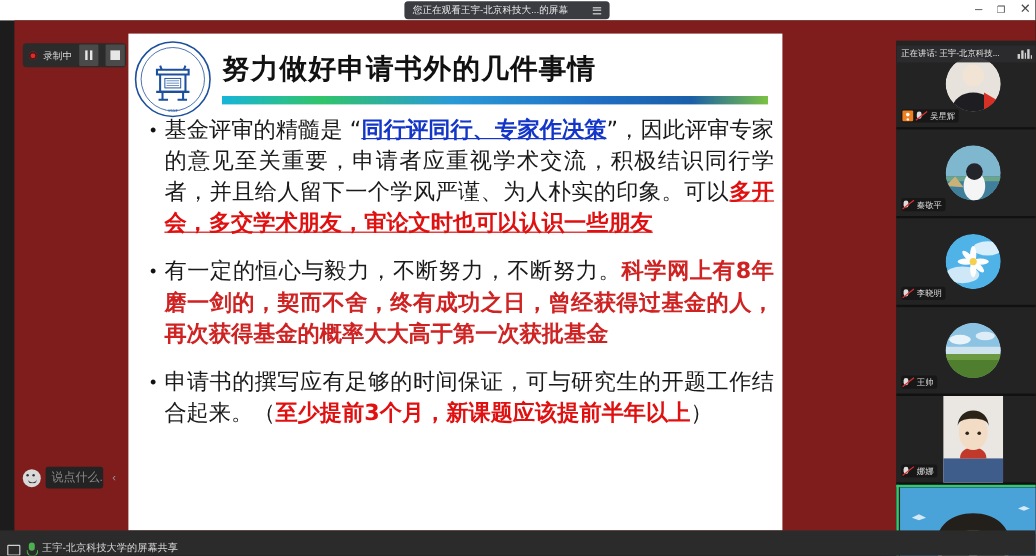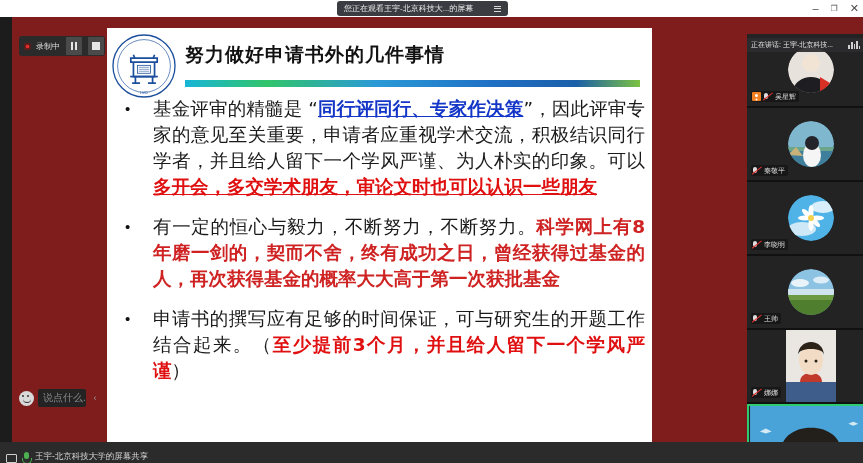--- a/index.html
+++ b/index.html
@@ -28,34 +28,34 @@
 
   
   .stage { position:absolute; left:12px; top:17px; width:863px; height:428px;
            background:#7f1d1d; }
 
   
   .slide { position:absolute; left:95px; top:11px; width:545px; height:414px;
            background:#ffffff; overflow:hidden; }
   .slide-logo { position:absolute; left:4px; top:5px; width:66px; height:66px; }
   .slide-title { position:absolute; left:78px; top:14px; width:452px;
-                 color:#111; font-size:19px; font-weight:700;
+                 color:#111; font-size:23px; font-weight:700;
                  letter-spacing:1px; white-space:nowrap;
                  font-family:"DejaVu Sans",sans-serif; }
   .title-rule { position:absolute; left:78px; top:52px; width:455px; height:7px;
                 background:linear-gradient(90deg,#18b5d8 0%,#31c46a 18%,
                           #2a9ad6 42%,#1f6fc4 68%,#1b5fa8 86%,#7cc242 100%); }
 
   .bullets { position:absolute; left:18px; top:68px; width:520px; }
   .bullet { display:flex; margin-bottom:14px; }
   .dot { width:12px; flex:0 0 12px; color:#111; font-size:15px; line-height:26px;
          text-align:left; }
   .btext { flex:1; font-size:18.5px; line-height:26px; color:#1a1a1a;
            font-family:"DejaVu Sans",sans-serif; font-weight:500;
-           text-align:justify;margin-left:16px; }
+           text-align:justify; }
   .btext .blue  { color:#1436c8; text-decoration:underline; font-weight:700; }
   .btext .red   { color:#e01010; font-weight:700; }
   .btext .redu  { color:#e01010; font-weight:700; text-decoration:underline; }
   .btext .dkred { color:#cf2222; font-weight:700; }
 
   
   .rec-chip { position:absolute; left:7px; top:19px; height:20px;
               display:flex; align-items:center; background:#2b2b2b;
               border-radius:3px; padding:0 1px 0 5px; gap:5px; }
   .rec-dot { width:7px; height:7px; border-radius:50%; background:#e02b2b;
@@ -217,21 +217,21 @@
           <div class="bullet">
             <span class="dot">•</span>
             <div class="btext"><span>基金评审的精髓是 “</span><span class="blue">同行评同行、专家作决策</span><span>”，因此评审专家的意见至关重要，申请者应重视学术交流，积极结识同行学者，并且给人留下一个学风严谨、为人朴实的印象。可以</span><span class="redu">多开会，多交学术朋友，审论文时也可以认识一些朋友</span></div>
           </div>
           <div class="bullet">
             <span class="dot">•</span>
             <div class="btext"><span>有一定的恒心与毅力，不断努力，不断努力。</span><span class="dkred">科学网上有8年磨一剑的，契而不舍，终有成功之日，曾经获得过基金的人，再次获得基金的概率大大高于第一次获批基金</span></div>
           </div>
           <div class="bullet">
             <span class="dot">•</span>
-            <div class="btext"><span>申请书的撰写应有足够的时间保证，可与研究生的开题工作结合起来。（</span><span class="red">至少提前3个月，并且给人留下一个学风严谨</span><span>）</span></div>
+            <div class="btext"><span>申请书的撰写应有足够的时间保证，可与研究生的开题工作结合起来。（</span><span class="red">至少提前3个月，新课题应该提前半年以上</span><span>）</span></div>
           </div>
         </div>
     </div>
 
     <div class="rail" id="rail">
         <div class="tile">
           <div class="av">
             <svg viewBox="0 0 46 46" style="width: 100%; height: 100%; display: block;">
               <circle cx="23" cy="23" r="23" fill="#e7e2dc"></circle>
               <circle cx="23" cy="16" r="9" fill="#f2e4d4"></circle>

